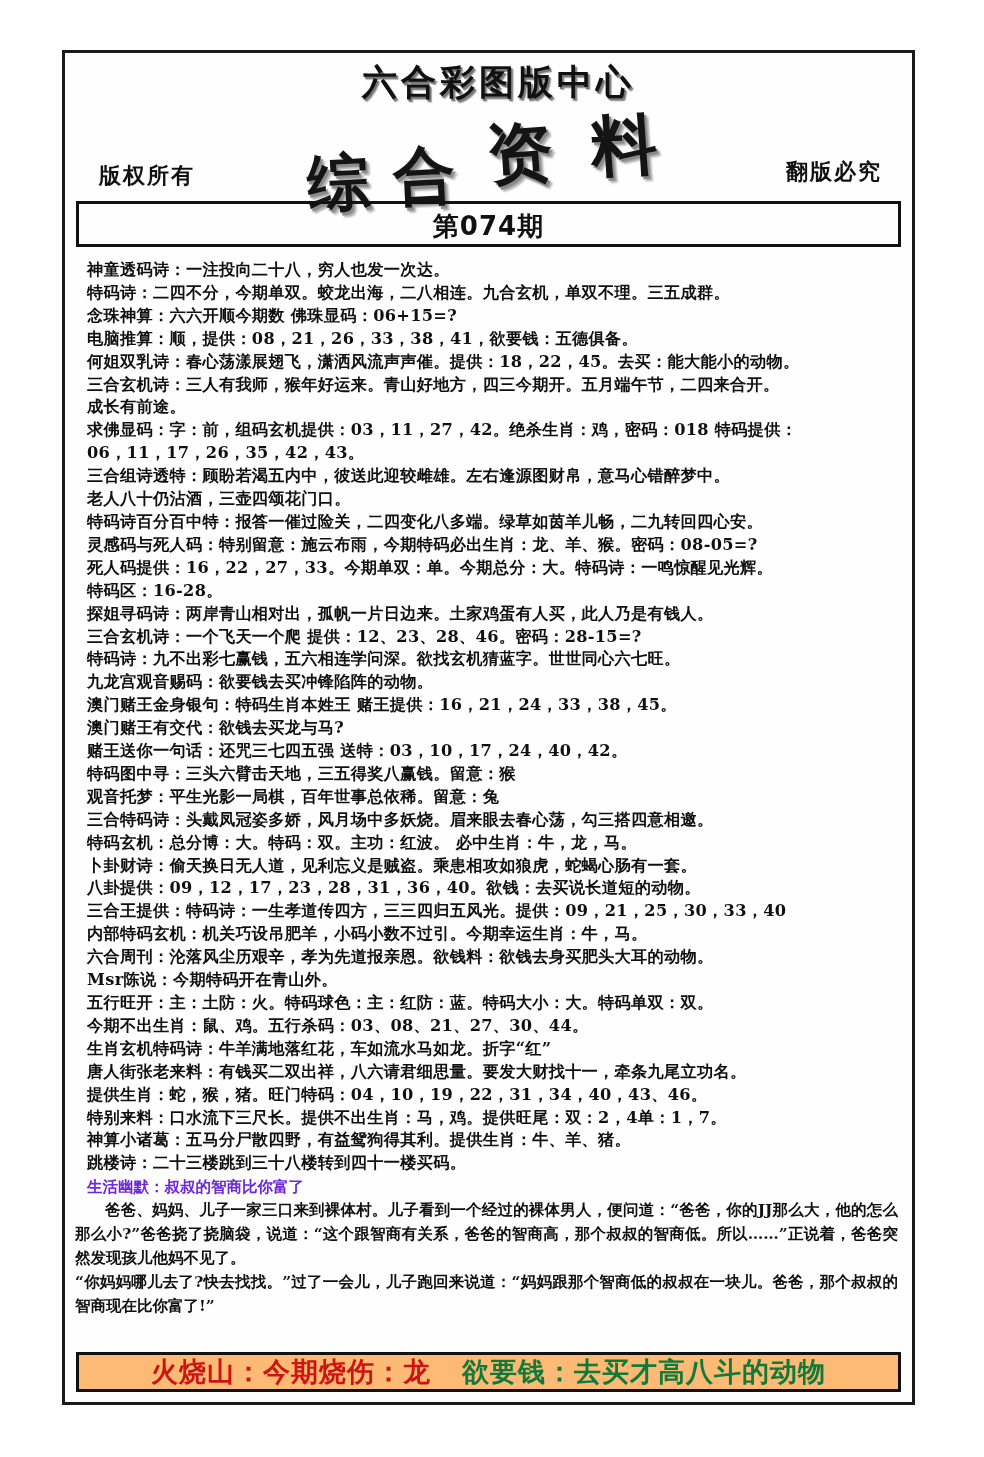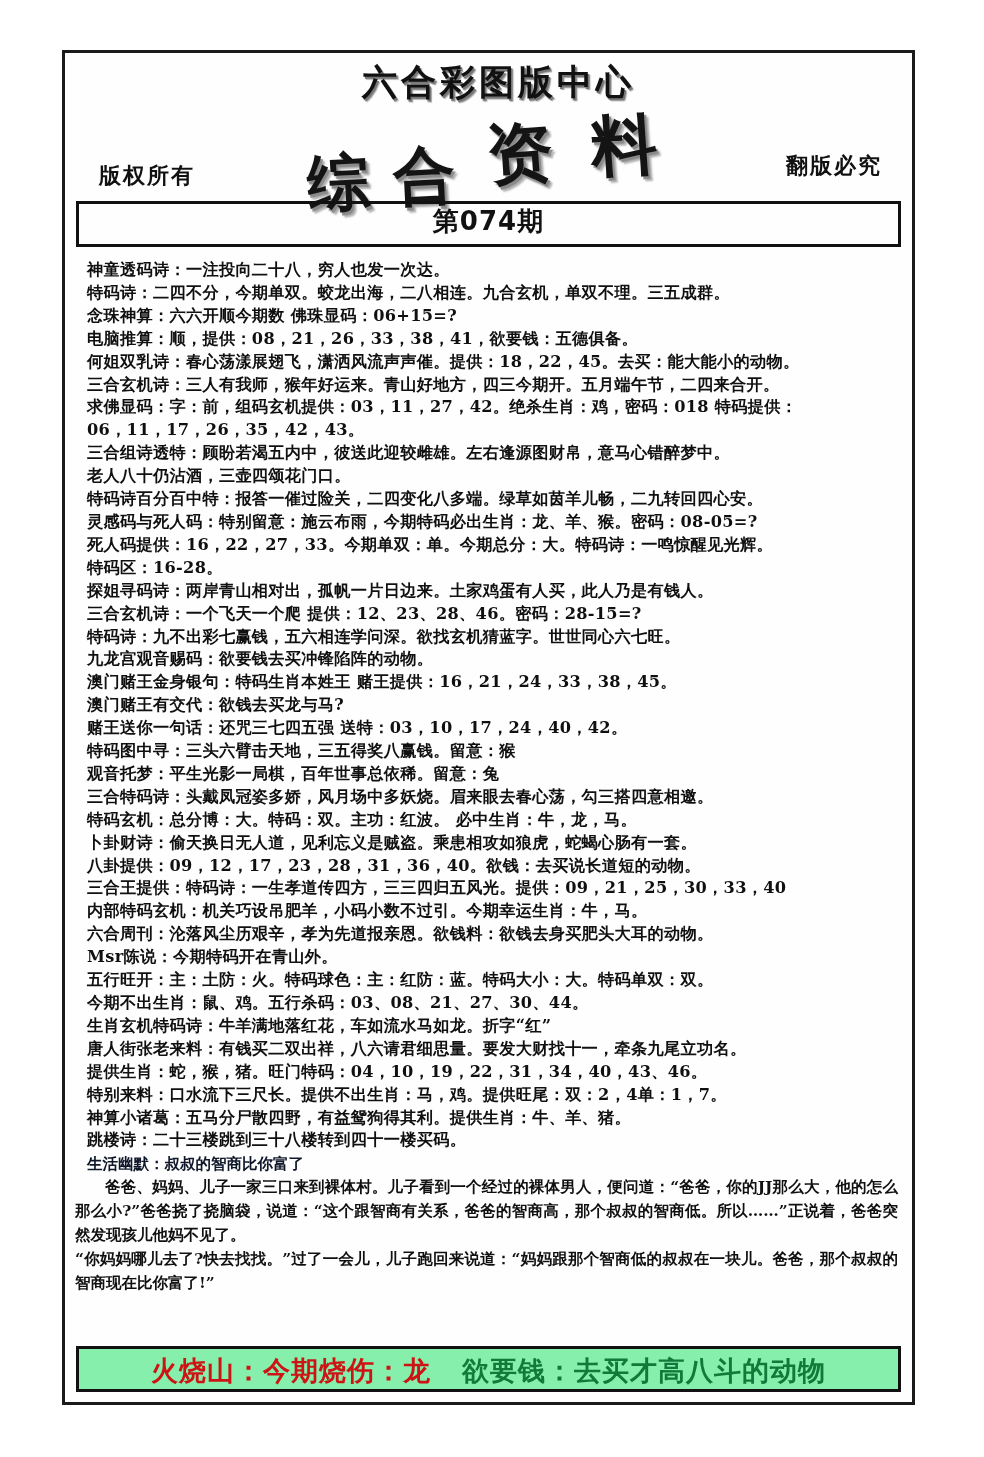--- a/index.html
+++ b/index.html
@@ -54,33 +54,33 @@
   .logo-ch.c3{left:290px;top:0px;  font-size:66px; transform:rotate(-4deg);}
 
   .copyright-left{
     position:absolute;
     left:34px;top:108px;
     font-family:"DejaVu Serif","Liberation Serif",serif;
     font-weight:bold;font-size:22px;letter-spacing:2px;color:#111;
   }
   .copyright-right{
     position:absolute;
-    right:30px;top:98px;
+    right:30px;top:104px;
     font-family:"DejaVu Serif","Liberation Serif",serif;
     font-weight:bold;font-size:22px;letter-spacing:2px;color:#111;
   }
   
   .issue-box{
     position:absolute;
     left:11px;top:148px;
     width:calc(100% - 22px);
     height:46px;
     border:3px solid #111;
     box-sizing:border-box;
-    display:flex;align-items:flex-start;justify-content:center;
+    display:flex;align-items:flex-end;justify-content:center;
   }
   .issue-text{
     font-family:"DejaVu Sans","Liberation Sans",sans-serif;
     font-weight:bold;font-size:26px;color:#111;letter-spacing:1px;
   }
   
   .body-block{
     position:absolute;
     left:10px;top:206px;
     width:calc(100% - 20px);
@@ -92,41 +92,41 @@
     font-weight:bold;
     font-size:16.2px;
     line-height:22.9px;
     color:#101010;
     white-space:nowrap;
     letter-spacing:0.3px;
     margin-left:12px;
   }
   .joke-head{
     font-family:"DejaVu Serif","Liberation Serif",serif;
-    font-weight:bold;font-size:15.5px;line-height:23px;color:#0f172a;
+    font-weight:bold;font-size:15.5px;line-height:23px;color:#6d28d9;
     margin-left:12px;
   }
   .joke-p{
     font-family:"DejaVu Serif","Liberation Serif",serif;
     font-weight:bold;font-size:15.5px;line-height:24px;color:#101010;
     text-indent:30px;
     text-align:justify;
     padding-right:4px;
   }
   .joke-p.noind{text-indent:0;}
   
   .footer-box{
     position:absolute;
     left:11px;bottom:10px;
     width:calc(100% - 22px);
-    height:46px;
+    height:40px;
     border:3px solid #111;
     box-sizing:border-box;
-    display:flex;align-items:flex-end;justify-content:center;
-    background:#86efac;
+    display:flex;align-items:center;justify-content:center;
+    background:#fdba74;
   }
   .footer-text{
     font-family:"DejaVu Serif","Liberation Serif",serif;
     font-weight:bold;font-size:27px;letter-spacing:1px;
     white-space:nowrap;
   }
   .fred{color:#cc1414;}
   .fgreen{color:#117a3a;}
 </style>
 </head>
@@ -153,20 +153,21 @@
   </div>
 
   <div class="body-block">
     <div id="lines-host">
         <div class="line">神童透码诗：一注投向二十八，穷人也发一次达。</div>
         <div class="line">特码诗：二四不分，今期单双。蛟龙出海，二八相连。九合玄机，单双不理。三五成群。</div>
         <div class="line">念珠神算：六六开顺今期数 佛珠显码：06+15=?</div>
         <div class="line">电脑推算：顺，提供：08，21，26，33，38，41，欲要钱：五德俱备。</div>
         <div class="line">何姐双乳诗：春心荡漾展翅飞，潇洒风流声声催。提供：18，22，45。去买：能大能小的动物。</div>
         <div class="line">三合玄机诗：三人有我师，猴年好运来。青山好地方，四三今期开。五月端午节，二四来合开。</div>
+        <div class="line">成长有前途。</div>
         <div class="line">求佛显码：字：前，组码玄机提供：03，11，27，42。绝杀生肖：鸡，密码：018 特码提供：</div>
         <div class="line">06，11，17，26，35，42，43。</div>
         <div class="line">三合组诗透特：顾盼若渴五内中，彼送此迎较雌雄。左右逢源图财帛，意马心错醉梦中。</div>
         <div class="line">老人八十仍沾酒，三壶四颂花门口。</div>
         <div class="line">特码诗百分百中特：报答一催过险关，二四变化八多端。绿草如茵羊儿畅，二九转回四心安。</div>
         <div class="line">灵感码与死人码：特别留意：施云布雨，今期特码必出生肖：龙、羊、猴。密码：08-05=?</div>
         <div class="line">死人码提供：16，22，27，33。今期单双：单。今期总分：大。特码诗：一鸣惊醒见光辉。</div>
         <div class="line">特码区：16-28。</div>
         <div class="line">探姐寻码诗：两岸青山相对出，孤帆一片日边来。土家鸡蛋有人买，此人乃是有钱人。</div>
         <div class="line">三合玄机诗：一个飞天一个爬 提供：12、23、28、46。密码：28-15=?</div>

